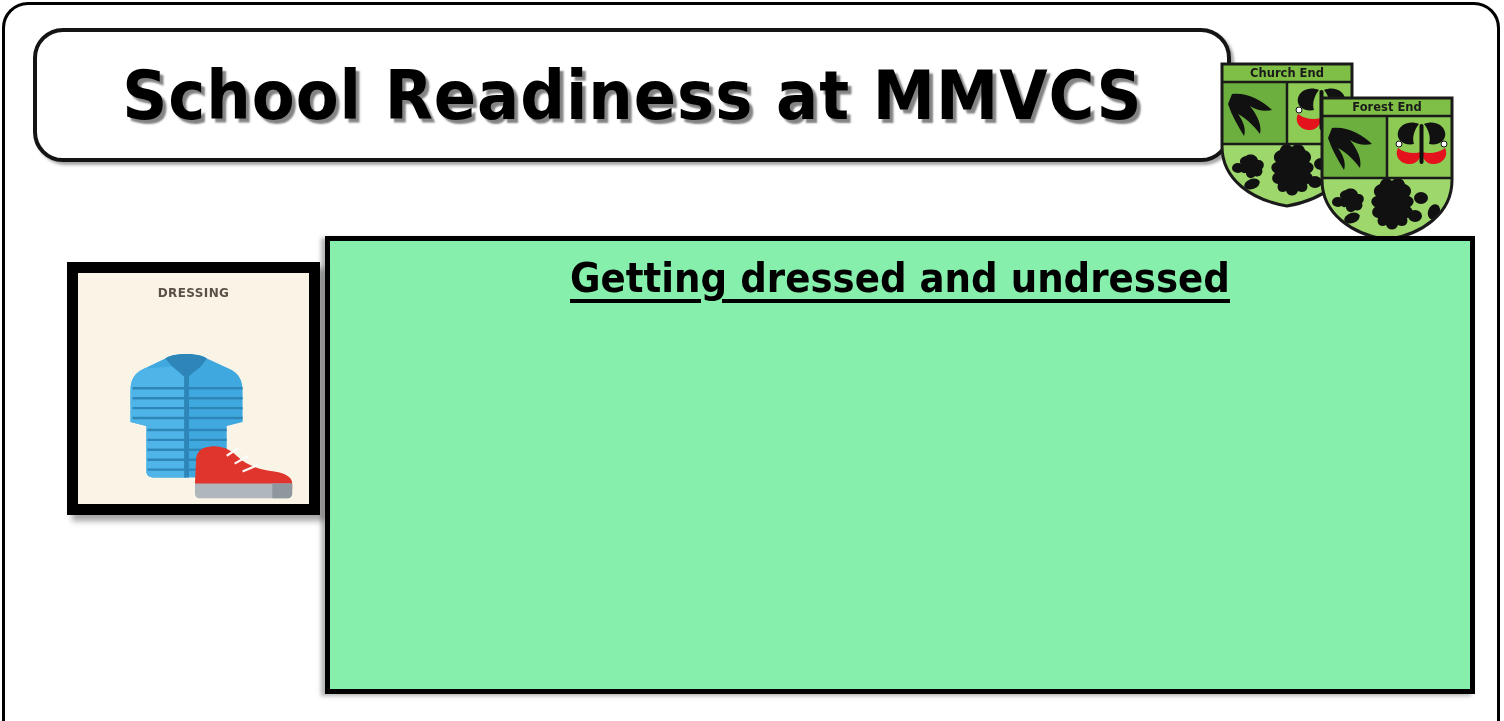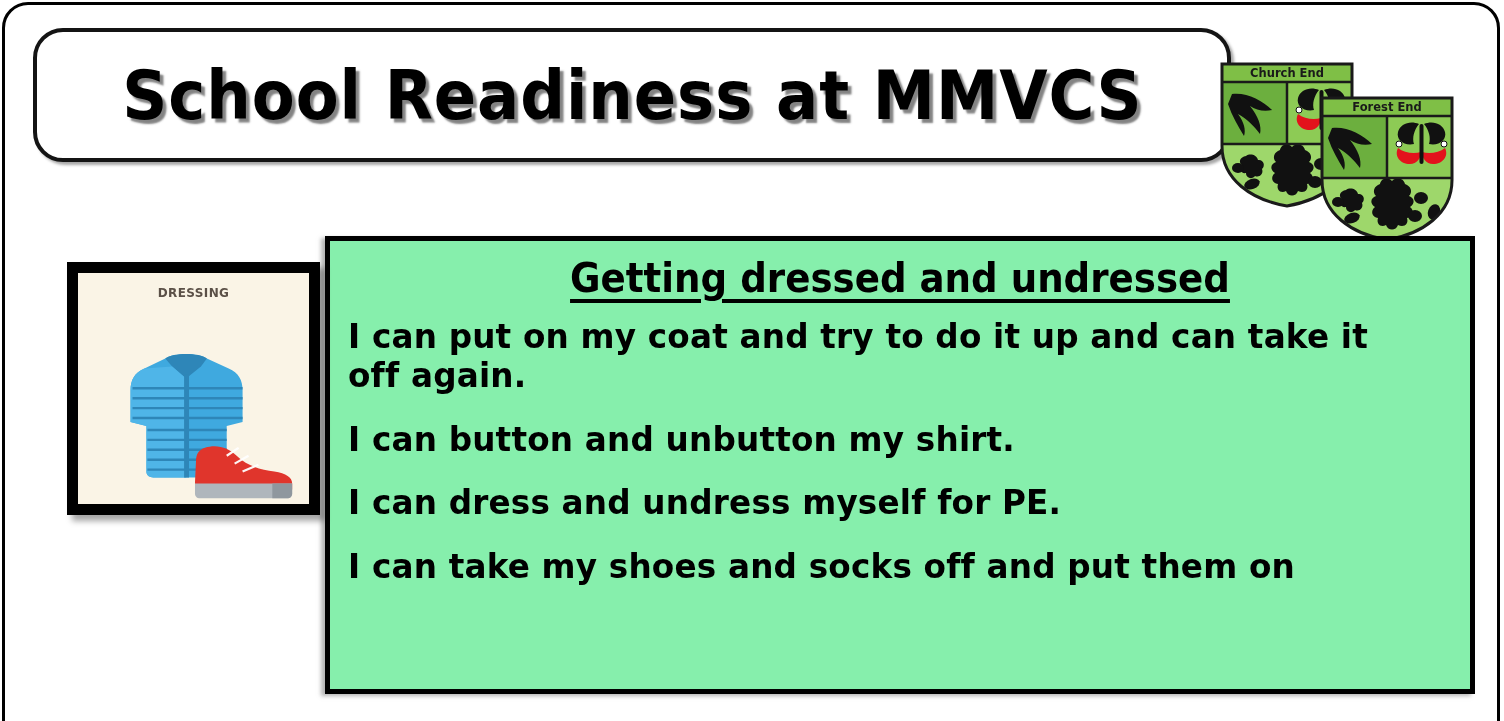--- a/index.html
+++ b/index.html
@@ -252,26 +252,20 @@
       <path d="M4,4 H134 V86 C134,120 104,140 69,146 C34,140 4,120 4,86 Z" fill="none" stroke="#1A1A1A" stroke-width="3"></path>
       <line x1="4" y1="22" x2="134" y2="22" stroke="#1A1A1A" stroke-width="2.5"></line>
       <line x1="69" y1="22" x2="69" y2="84" stroke="#1A1A1A" stroke-width="2.5"></line>
       <line x1="4" y1="84" x2="134" y2="84" stroke="#1A1A1A" stroke-width="2.5"></line>
       <text x="69" y="17" text-anchor="middle" font-family="DejaVu Sans, sans-serif" font-size="11.5" font-weight="bold" fill="#1A1A1A">Forest End</text>
     </svg>
   </div>
 
   <div class="panel">
     <div class="panel-heading">Getting dressed and undressed</div>
-    <div class="panel-body">
-      <p class="panel-line">I can put on my coat and try to do it up and can take it off again.</p>
-      <p class="panel-line">I can button and unbutton my shirt.</p>
-      <p class="panel-line">I can dress and undress myself for PE.</p>
-      <p class="panel-line">I can take my shoes and socks off and put them on</p>
-    </div>
   </div>
 
   <div class="img-card">
     <div class="img-inner">
       <div class="img-caption">
         <div>DRESSING</div>
       </div>
       <svg class="clip-art" viewBox="0 0 233 160">
 
         <g>

